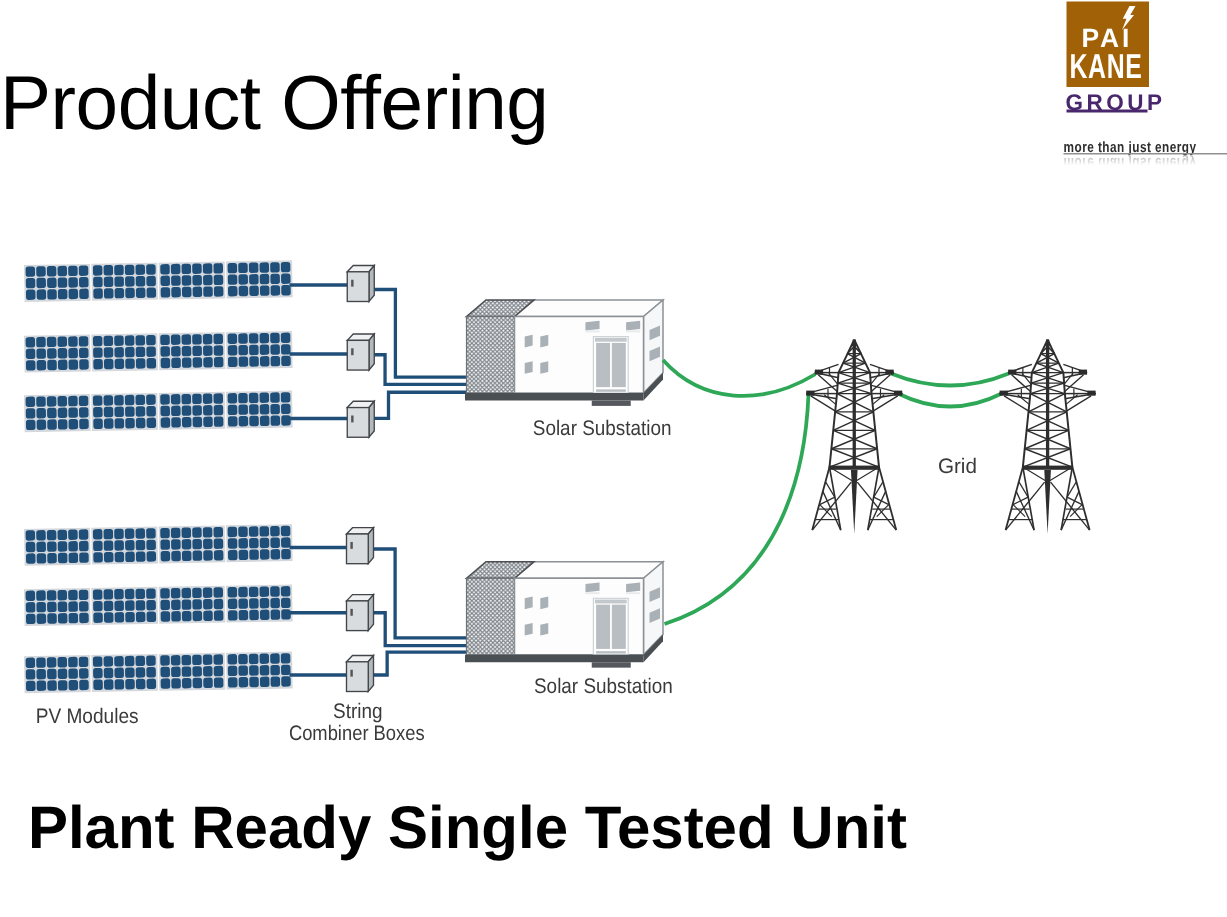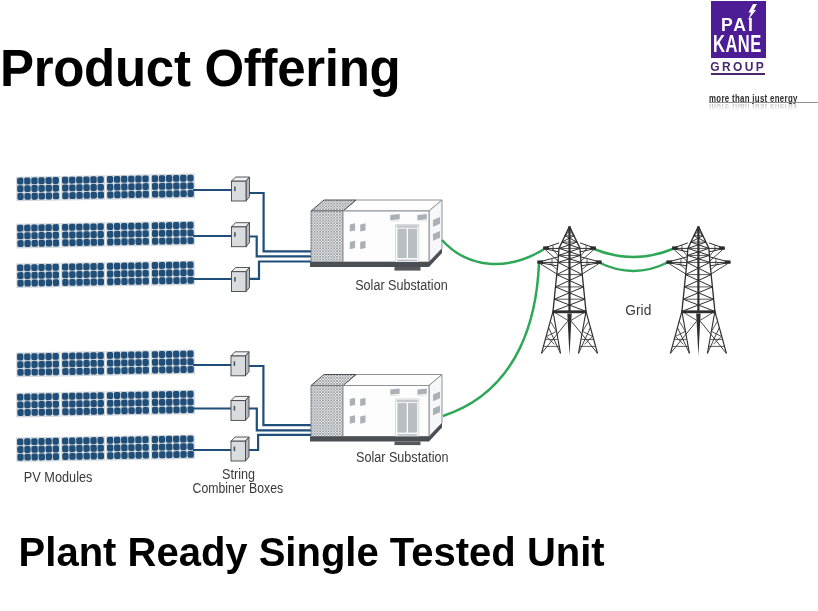--- a/index.html
+++ b/index.html
@@ -1,29 +1,29 @@
 <!DOCTYPE html>
 <html><head><meta charset="utf-8">
 <style>
 html,body{margin:0;padding:0;background:#ffffff;width:818px;height:611px;overflow:hidden}
 body{font-family:"Liberation Sans",sans-serif;position:relative}
 .abs{position:absolute}
 </style></head>
 <body>
-<div class="abs" style="left:0px;top:39px;font-size:51px;font-weight:bold;color:#000;letter-spacing:-0.3px;white-space:nowrap">Product Offering</div>
+<div class="abs" style="left:0px;top:39px;font-size:51px;font-weight:normal;color:#000;letter-spacing:-0.3px;white-space:nowrap">Product Offering</div>
 <div class="abs" style="left:18.6px;top:530px;font-size:40px;font-weight:bold;color:#000;white-space:nowrap">Plant Ready Single Tested Unit</div>
 
-<div class="abs" style="left:711px;top:1px;width:55px;height:57px;background:#4c1d95">
+<div class="abs" style="left:711px;top:1px;width:55px;height:57px;background:#a16207">
   <div class="abs" style="left:10px;top:13.5px;font-size:17.6px;font-weight:bold;color:#fff;letter-spacing:1.9px">PAI</div>
   <div class="abs" style="left:1.7px;top:30.4px;font-size:23px;font-weight:bold;color:#fff;letter-spacing:0.6px;transform:scaleX(0.72);transform-origin:0 0">KANE</div>
   <svg class="abs" style="left:34px;top:3px" width="14" height="16" viewBox="0 0 14 16">
     <polygon points="8,0 12,0 8.5,6 11,6 3,16 6,8.5 3.5,8.5" fill="#fff"></polygon>
   </svg>
 </div>
-<div class="abs" style="left:710.3px;top:59.9px;font-size:12px;font-weight:bold;color:#49276d;letter-spacing:2.36px;white-space:nowrap">GROUP</div>
+<div class="abs" style="left:710.3px;top:59.9px;font-size:15px;font-weight:bold;color:#49276d;letter-spacing:2.36px;white-space:nowrap">GROUP</div>
 <div class="abs" style="left:711px;top:72.5px;width:54px;height:2.4px;background:#49276d"></div>
 <div class="abs" style="left:709px;top:92.5px;font-size:10px;font-weight:bold;color:#2d2d2d;letter-spacing:0.4px;white-space:nowrap;transform:scaleX(0.786);transform-origin:0 0">more than just energy</div>
 <div class="abs" style="left:709px;top:101px;font-size:10px;font-weight:bold;color:#2d2d2d;letter-spacing:0.4px;white-space:nowrap;transform:scaleX(0.786) scaleY(-1);transform-origin:0 6px;opacity:0.28;-webkit-mask-image:linear-gradient(to top,black 30%,transparent 75%)">more than just energy</div>
 <div class="abs" style="left:709px;top:102.4px;width:109px;height:1px;background:#8f8f8f"></div>
 
 <svg width="818" height="611" style="position:absolute;left:0;top:0" font-family="Liberation Sans, sans-serif">
     <defs>
       <pattern id="hatch" width="2.8" height="2.8" patternUnits="userSpaceOnUse">
         <rect width="2.8" height="2.8" fill="#f4f5f5"></rect>
         <path d="M0,0 L2.8,2.8 M2.8,0 L0,2.8" stroke="#7d838a" stroke-width="0.7"></path>

